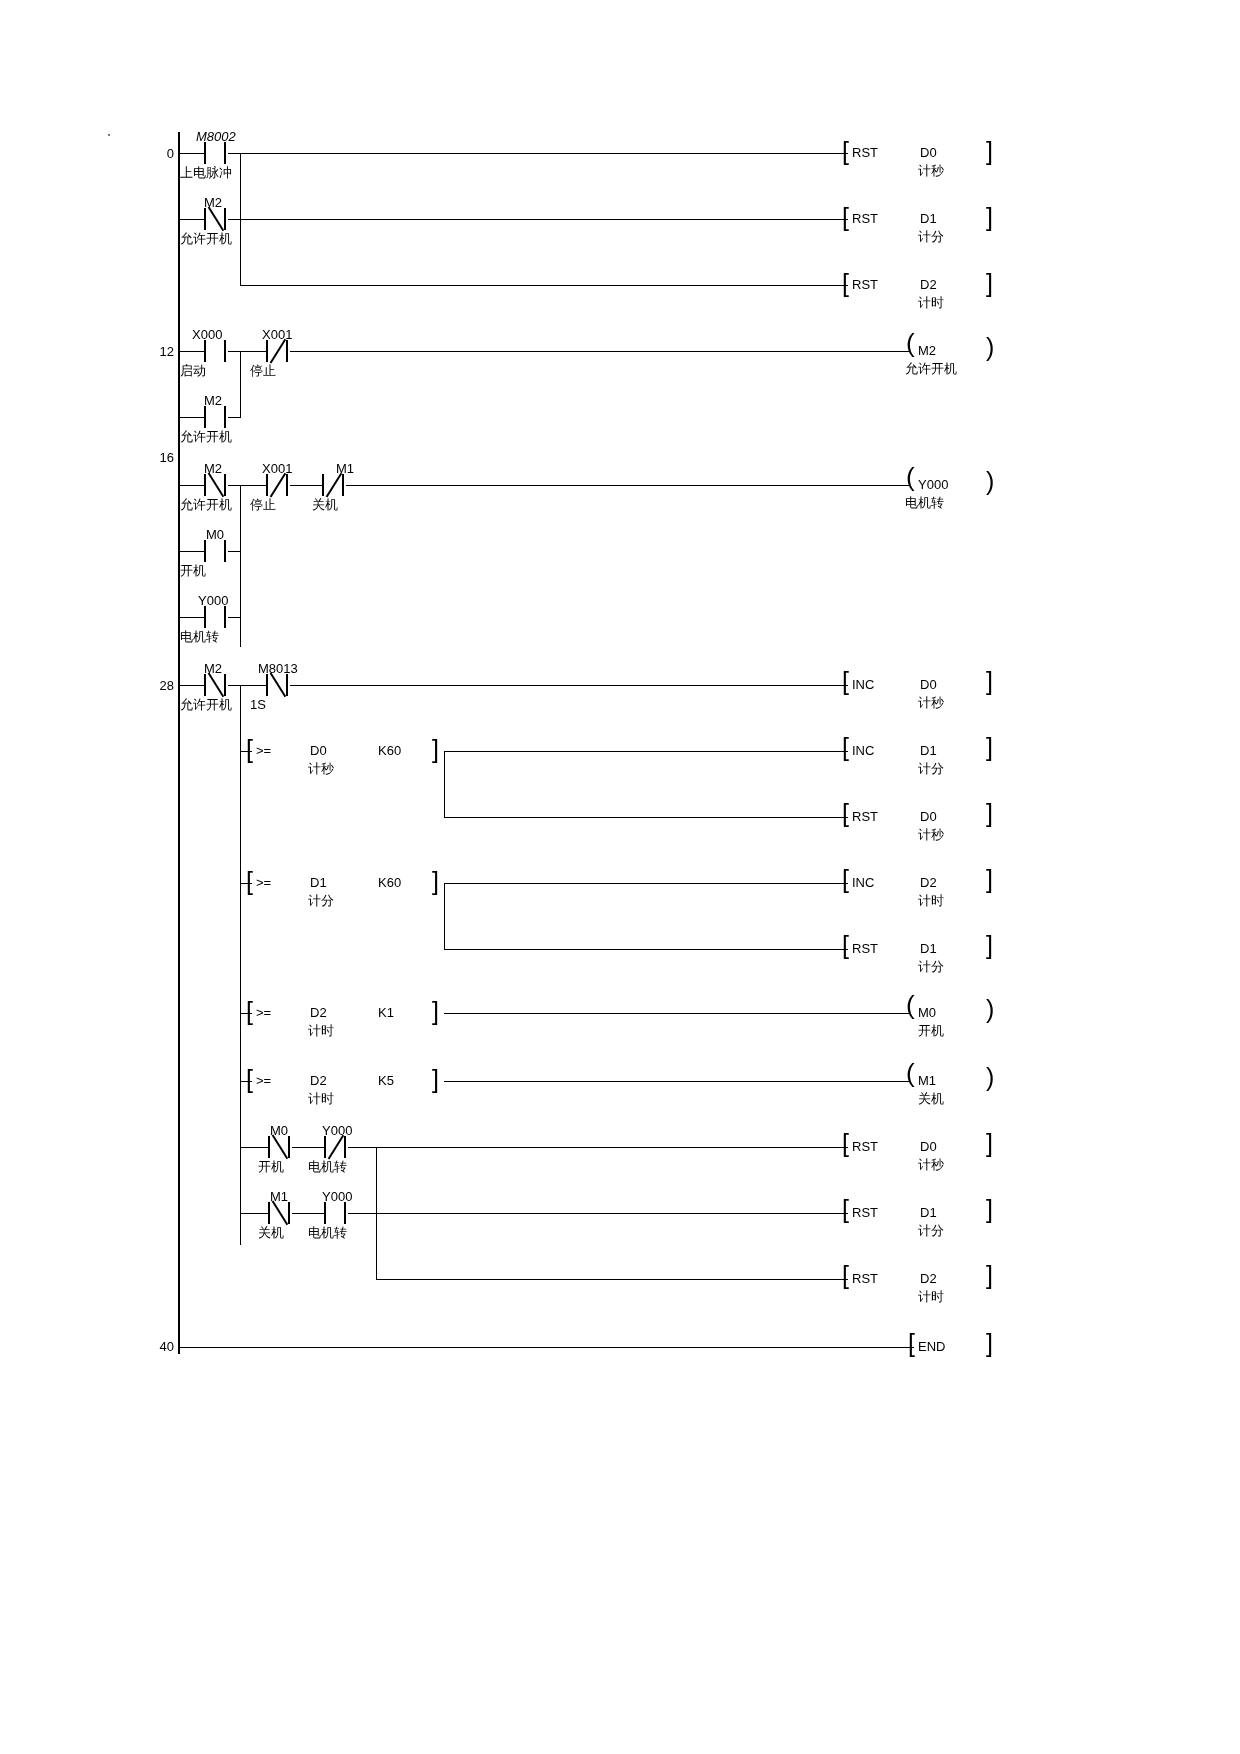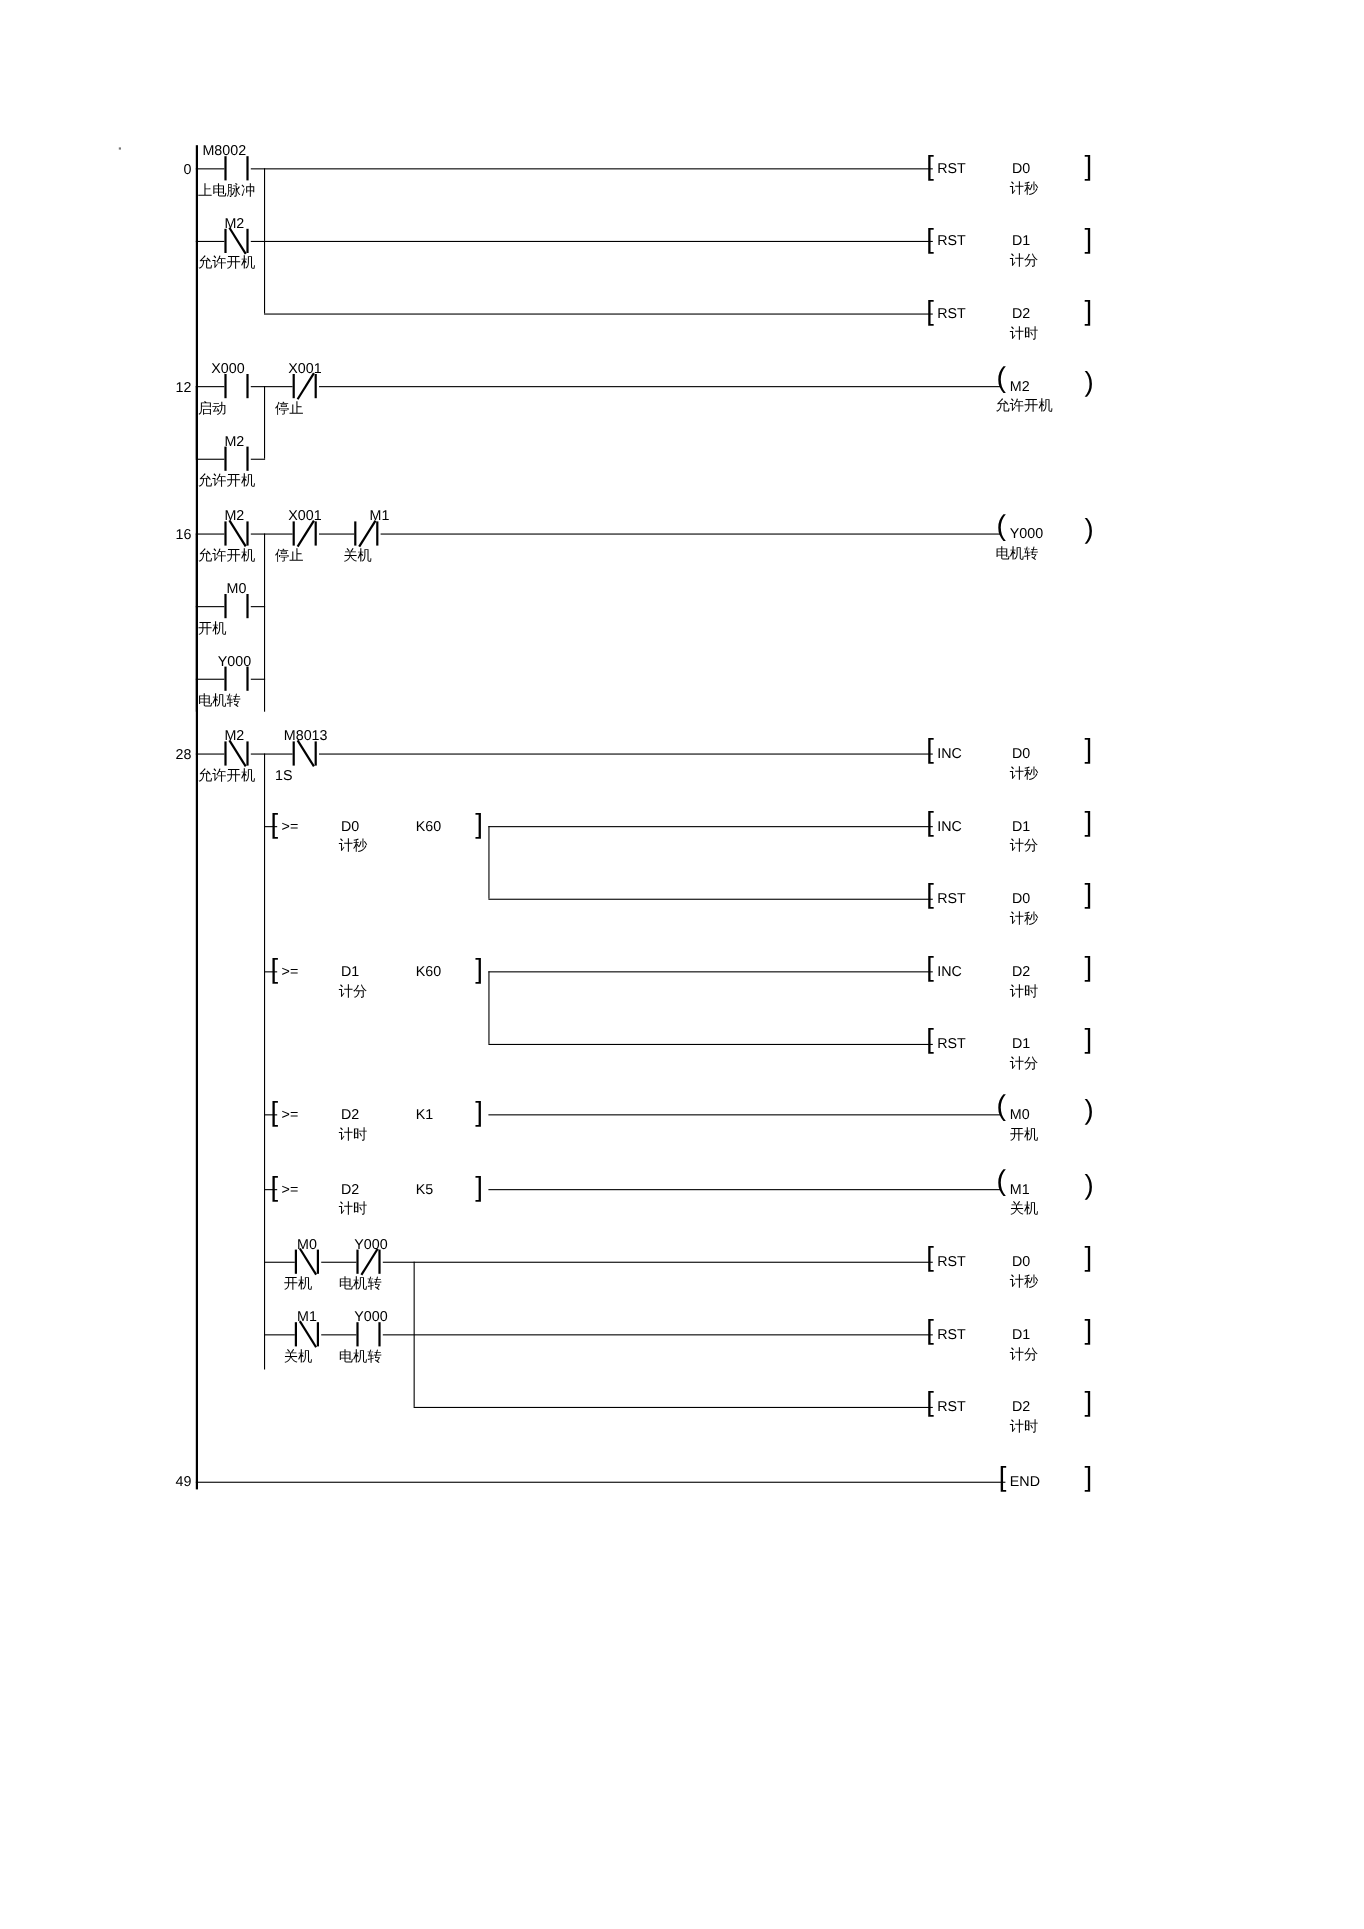--- a/index.html
+++ b/index.html
@@ -98,21 +98,21 @@
   <div class="brk" style="left:986px; top:934px;">]</div>
   <div class="brk" style="left:986px; top:998px;">)</div>
   <div class="brk" style="left:986px; top:1066px;">)</div>
   <div class="brk" style="left:986px; top:1132px;">]</div>
   <div class="brk" style="left:986px; top:1198px;">]</div>
   <div class="brk" style="left:986px; top:1264px;">]</div>
   <div class="brk" style="left:986px; top:1332px;">]</div>
 
   <div class="rungnum" style="left:148px; top:146px; width:26px;">0</div>
 
-  <div class="lbl" style="left:184px; top:130px;">M8002</div>
+  <div class="lbl" style="left:196px; top:130px;font-style:italic;">M8002</div>
   <div class="ln hline" style="left:178px; top:153px; width:26px;"></div>
   <div class="contact" style="left:204px; top:142px; width:24px; height:22px;">
     <div class="bar" style="left:0px;"></div>
     <div class="bar" style="left:20px;"></div>
   </div>
   <div class="ln hline" style="left:228px; top:153px; width:620px;"></div>
   <div class="lbl cn" style="left:180px; top:166px;">上电脉冲</div>
 
   <div class="brk" style="left:842px; top:140px;">[</div>
   <div class="lbl" style="left:852px; top:146px;">RST</div>
@@ -172,21 +172,21 @@
   <div class="ln vline" style="left:240px; top:351px; height:66px;"></div>
   <div class="ln hline" style="left:178px; top:417px; width:26px;"></div>
   <div class="lbl" style="left:204px; top:394px;">M2</div>
   <div class="contact" style="left:204px; top:406px; width:24px; height:22px;">
     <div class="bar" style="left:0px;"></div>
     <div class="bar" style="left:20px;"></div>
   </div>
   <div class="ln hline" style="left:228px; top:417px; width:13px;"></div>
   <div class="lbl cn" style="left:180px; top:430px;">允许开机</div>
 
-  <div class="rungnum" style="left:142px; top:478px; width:32px;">16</div>
+  <div class="rungnum" style="left:142px; top:450px; width:32px;">16</div>
 
   <div class="lbl" style="left:204px; top:462px;">M2</div>
   <div class="ln hline" style="left:178px; top:485px; width:26px;"></div>
   <div class="contact" style="left:204px; top:474px; width:24px; height:22px;">
     <div class="bar" style="left:0px;"></div>
     <div class="bar" style="left:20px;"></div>
     <div class="updn"></div>
   </div>
   <div class="lbl cn" style="left:180px; top:498px;">允许开机</div>
 
@@ -376,18 +376,18 @@
   <div class="lbl" style="left:920px; top:1206px;">D1</div>
   <div class="lbl cn" style="left:918px; top:1224px;">计分</div>
 
   <div class="ln vline" style="left:376px; top:1147px; height:132px;"></div>
   <div class="ln hline" style="left:376px; top:1279px; width:472px;"></div>
   <div class="brk" style="left:842px; top:1264px;">[</div>
   <div class="lbl" style="left:852px; top:1272px;">RST</div>
   <div class="lbl" style="left:920px; top:1272px;">D2</div>
   <div class="lbl cn" style="left:918px; top:1290px;">计时</div>
 
-  <div class="rungnum" style="left:142px; top:1339px; width:32px;">49</div>
+  <div class="rungnum" style="left:142px; top:1339px; width:32px;">40</div>
   <div class="ln hline" style="left:178px; top:1347px; width:736px;"></div>
   <div class="brk" style="left:908px; top:1332px;">[</div>
   <div class="lbl" style="left:918px; top:1340px;">END</div>
 
 </div>
 
 </body></html>

